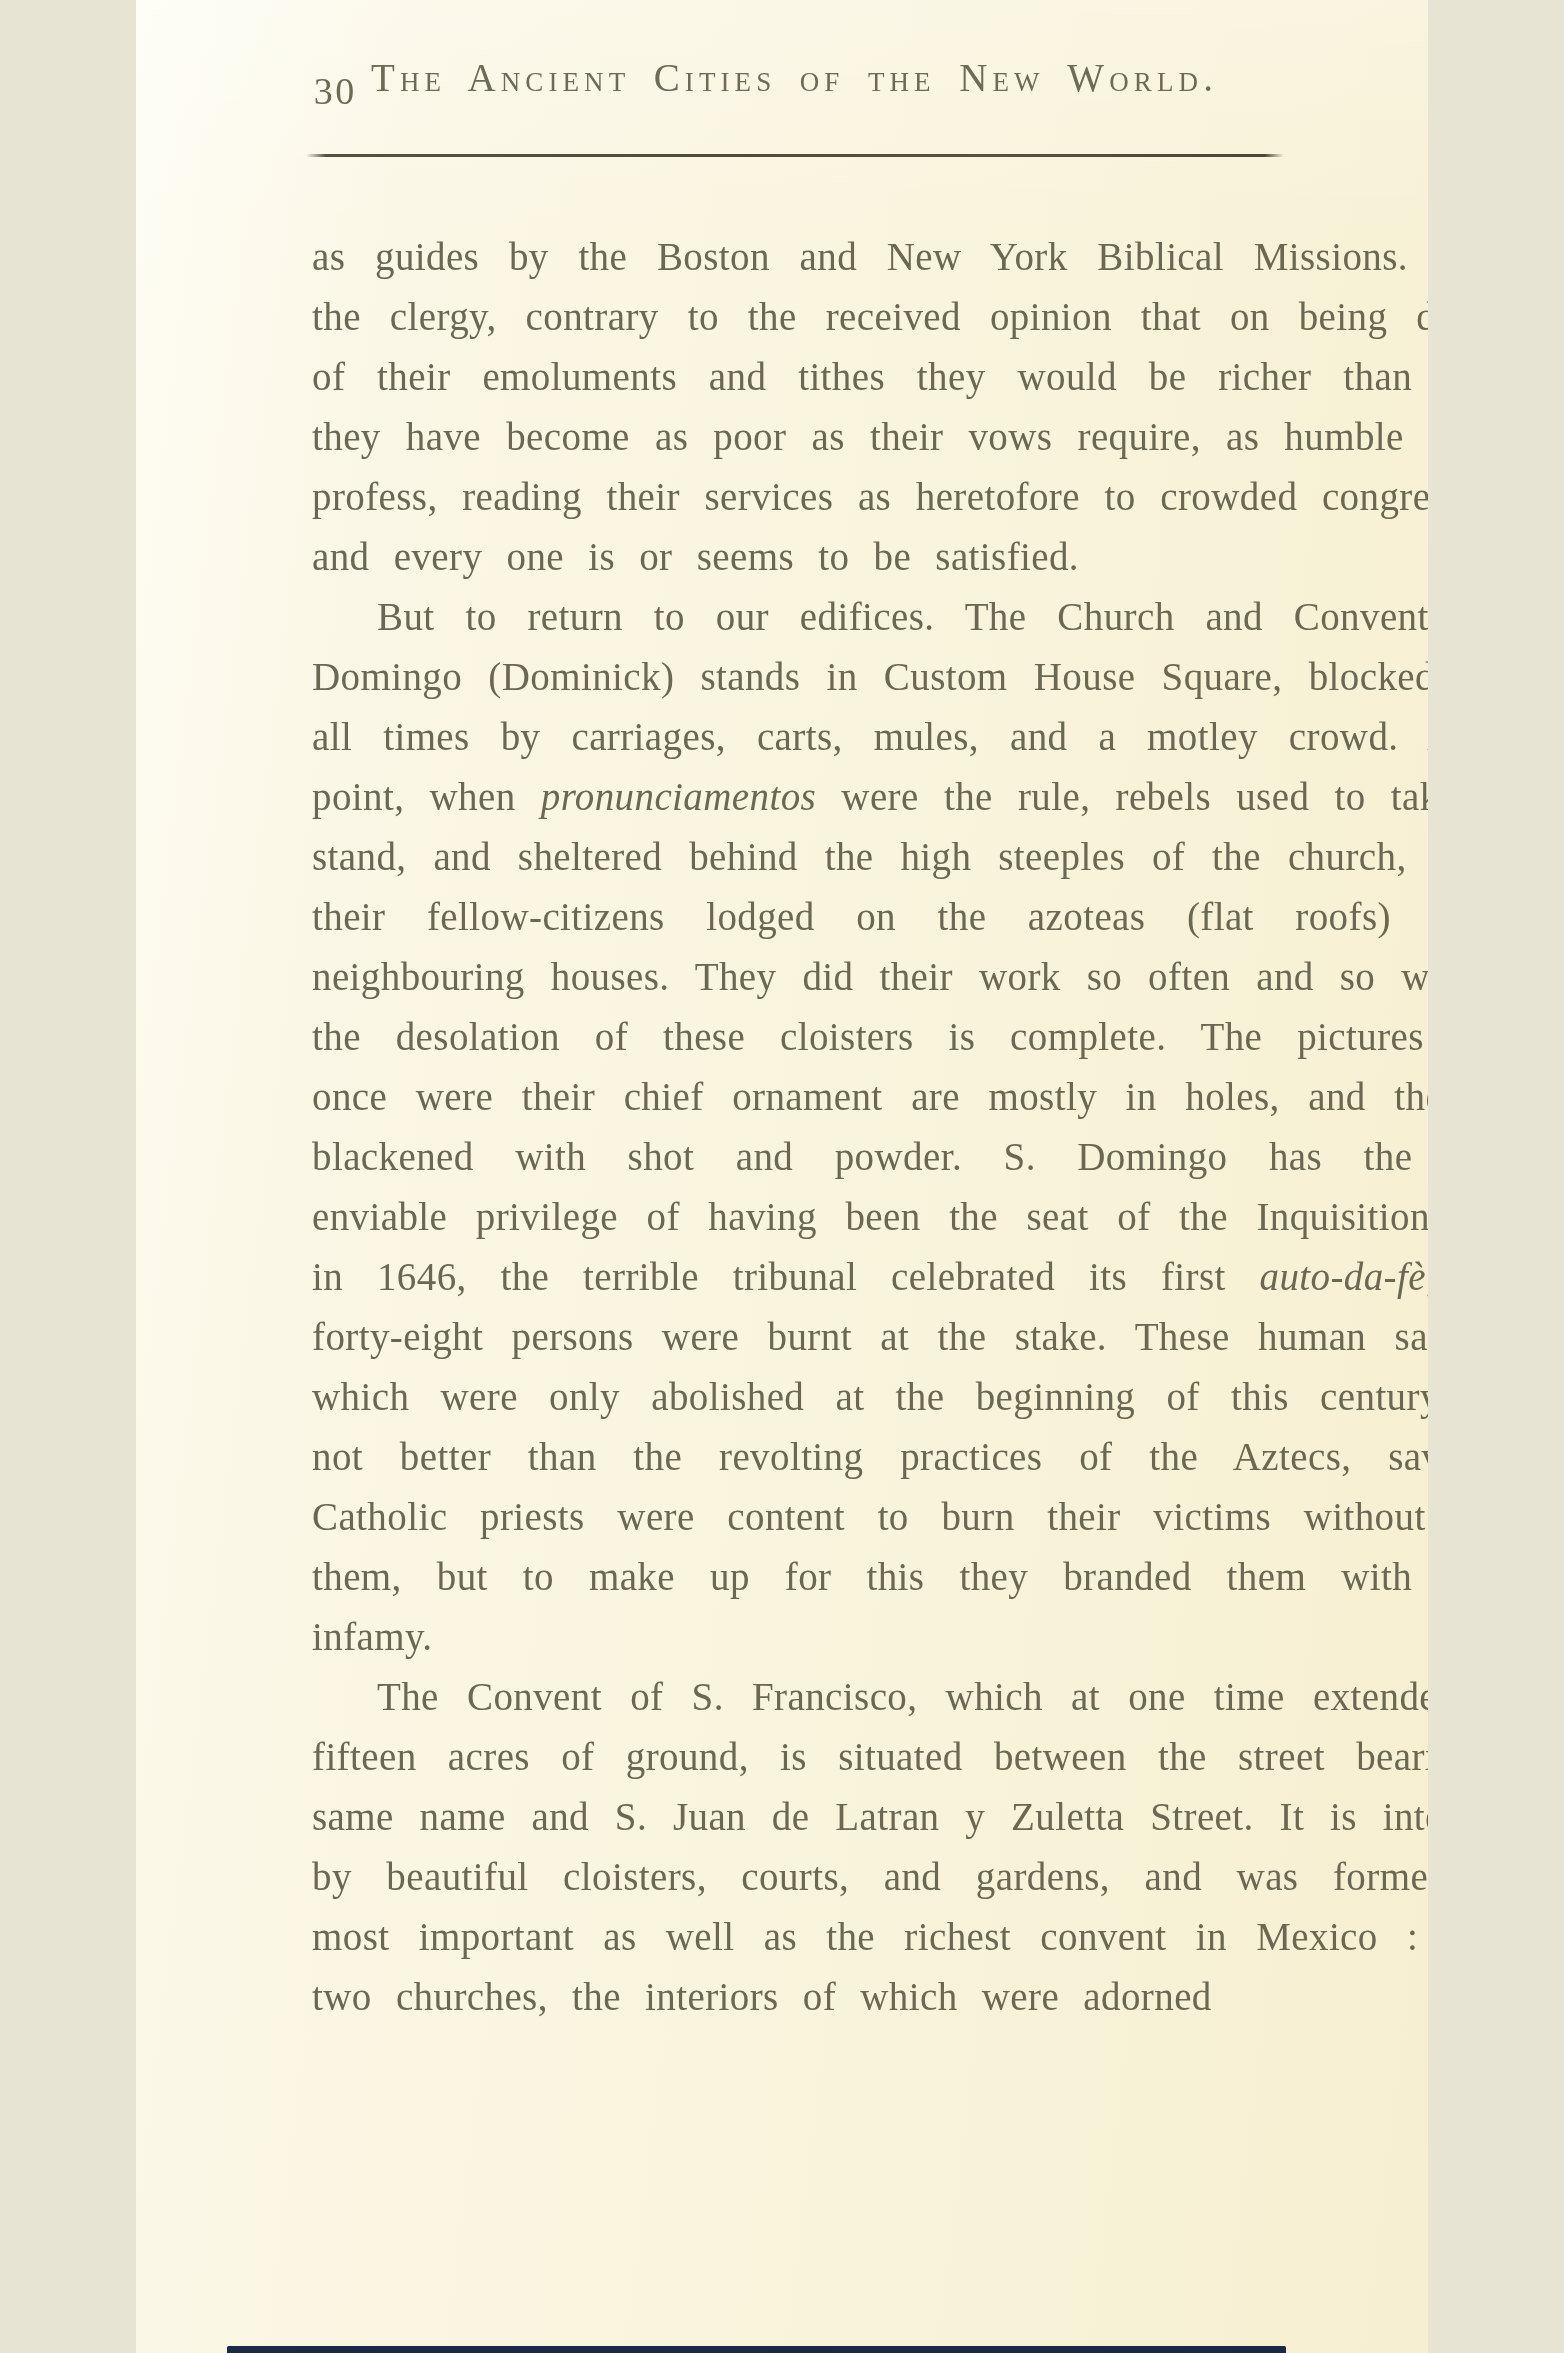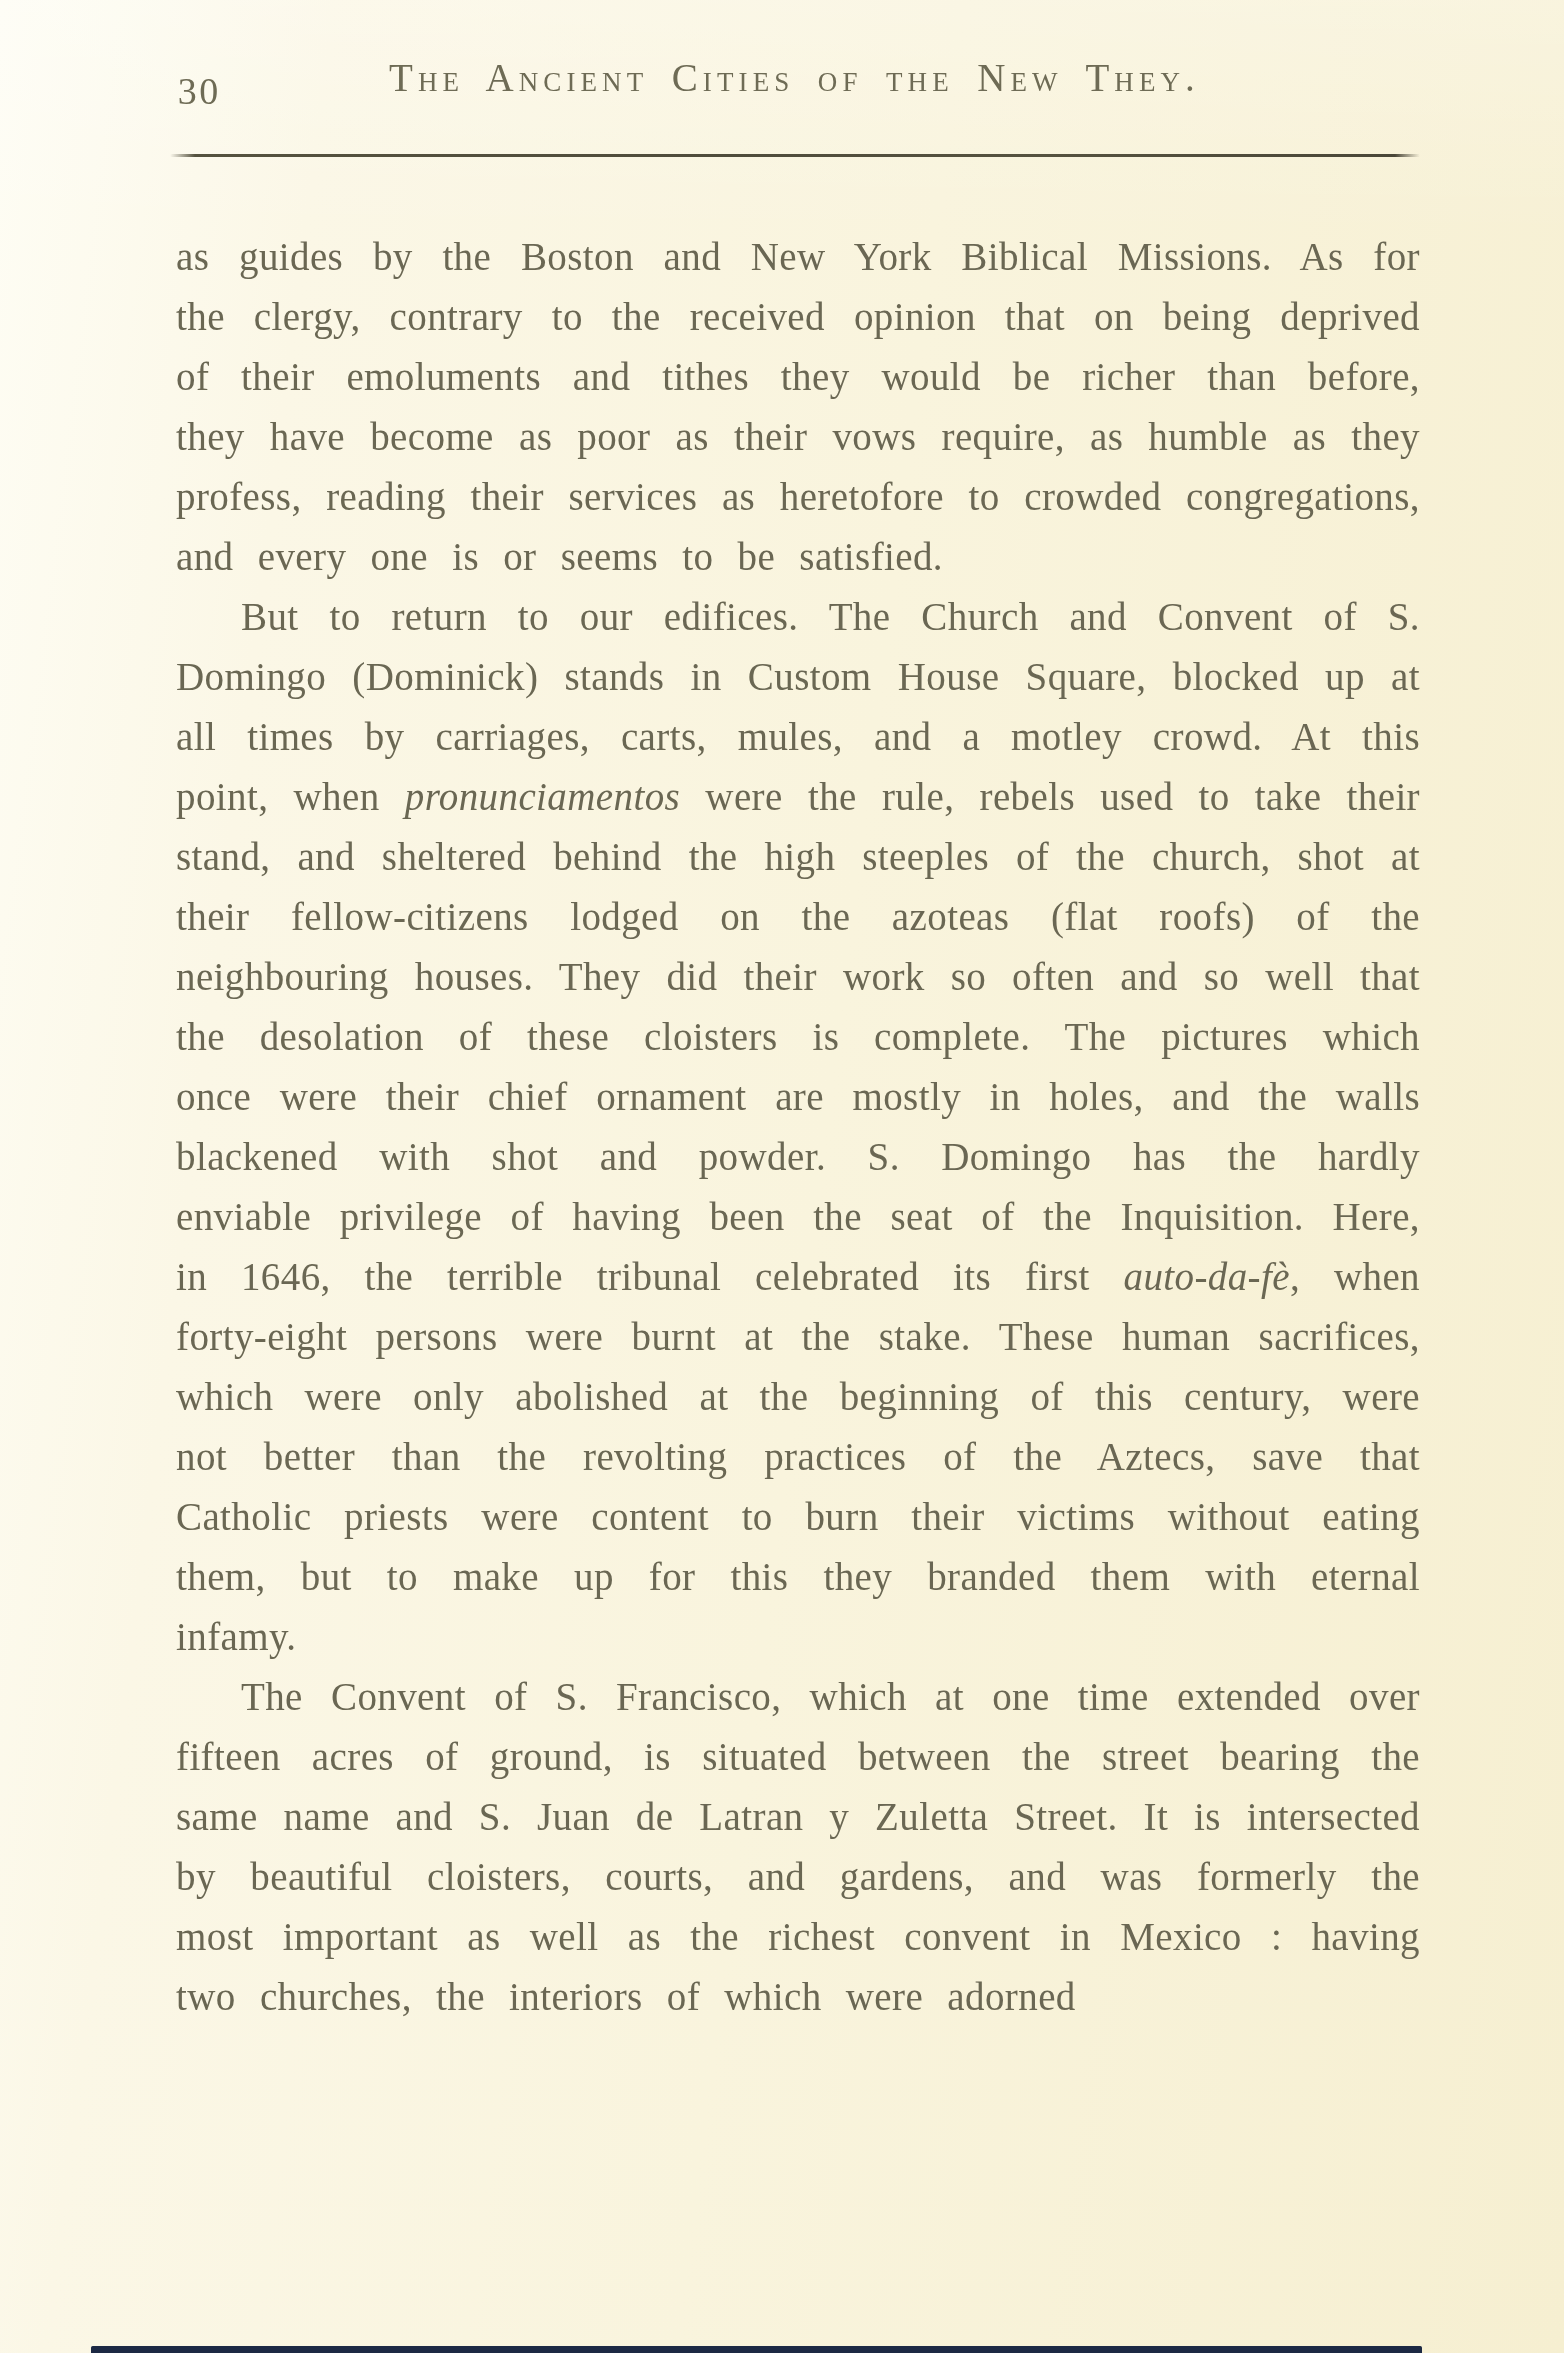--- a/index.html
+++ b/index.html
@@ -2,21 +2,21 @@
 <html style="font-size:13.7px"><head>
 <meta charset="utf-8">
 <style>
   html, body {
     margin: 0;
     padding: 0;
     background: #e8e4d4;
   }
   .page {
     position: relative;
-    width: 1564px;
+    width: 1292px;
     height: 2354px;
     margin: 0 auto;
     overflow: hidden;
     background:
       linear-gradient(180deg, rgba(255,255,255,0.22) 0%, rgba(255,255,255,0) 10%),
       linear-gradient(97deg, #fefdf4 0%, #fbf7e6 18%, #f9f4dd 52%, #f6efd1 100%);
     color: #6a6753;
     font-family: "Liberation Serif", "DejaVu Serif", serif;
     -webkit-font-smoothing: antialiased;
   }
@@ -86,21 +86,21 @@
     background: #1c2944;
     border-radius: 1.7px 1.7px 0 0;
   }
 </style>
 </head>
 <body>
 
 <div class="page">
   <header class="page-header">
     <span class="page-number">30</span>
-    <span class="running-title">The Ancient Cities of the New They.</span>
+    <span class="running-title">The Ancient Cities of the New World.</span>
   </header>
 
   <div class="header-rule"></div>
 
   <main class="page-body">
       <p class=""><span>as guides by the Boston and New York Biblical Missions. As for the clergy, contrary to the received opinion that on being deprived of their emoluments and tithes they would be richer than before, they have become as poor as their vows require, as humble as they profess, reading their services as heretofore to crowded congregations, and every one is or seems to be satisfied.</span></p>
       <p class="indent"><span>But to return to our edifices. The Church and Convent of S. Domingo (Dominick) stands in Custom House Square, blocked up at all times by carriages, carts, mules, and a motley crowd. At this point, when </span><span class="italic">pronunciamentos</span><span> were the rule, rebels used to take their stand, and sheltered behind the high steeples of the church, shot at their fellow-citizens lodged on the azoteas (flat roofs) of the neighbouring houses. They did their work so often and so well that the desolation of these cloisters is complete. The pictures which once were their chief ornament are mostly in holes, and the walls blackened with shot and powder. S. Domingo has the hardly enviable privilege of having been the seat of the Inquisition. Here, in 1646, the terrible tribunal celebrated its first </span><span class="italic">auto-da-fè</span><span>, when forty-eight persons were burnt at the stake. These human sacrifices, which were only abolished at the beginning of this century, were not better than the revolting practices of the Aztecs, save that Catholic priests were content to burn their victims without eating them, but to make up for this they branded them with eternal infamy.</span></p>
       <p class="indent"><span>The Convent of S. Francisco, which at one time extended over fifteen acres of ground, is situated between the street bearing the same name and S. Juan de Latran y Zuletta Street. It is intersected by beautiful cloisters, courts, and gardens, and was formerly the most important as well as the richest convent in Mexico : having two churches, the interiors of which were adorned</span></p>
     </main>
 

